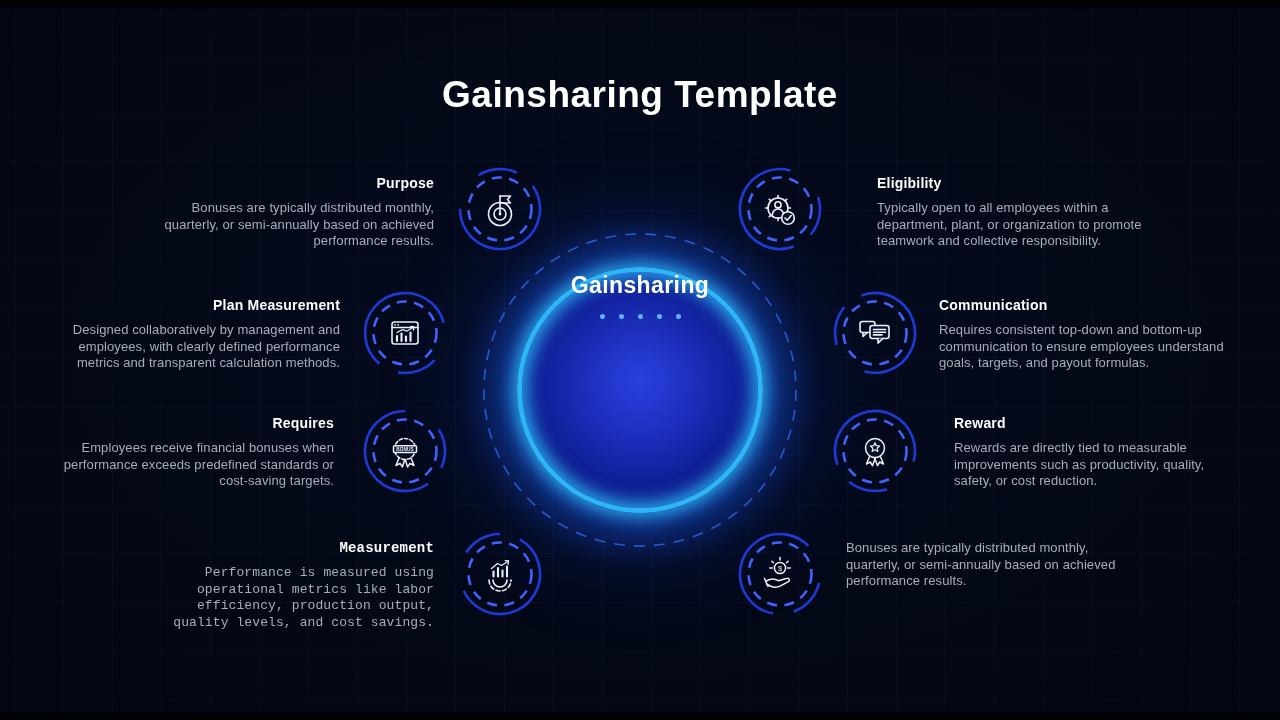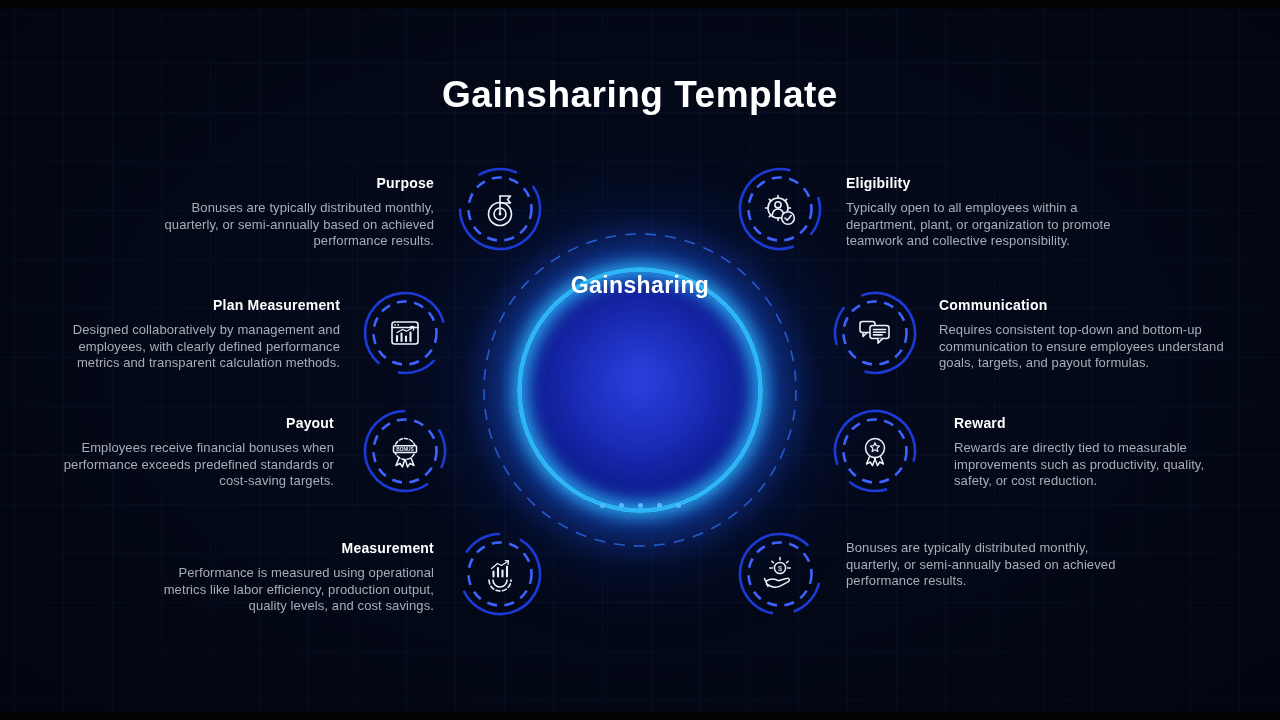--- a/index.html
+++ b/index.html
@@ -37,21 +37,21 @@
     position:absolute;left:517px;top:267px;width:246px;height:246px;border-radius:50%;
     box-sizing:border-box;
     background:radial-gradient(circle at 50% 44%, #2a41dd 0%, #1e30c4 42%, #1425a8 70%, #0d1b92 100%);
     border:5px solid #2db5f6;
     box-shadow:
       0 0 16px 4px rgba(45,181,246,.85),
       0 0 45px 16px rgba(30,100,235,.50),
       0 0 95px 42px rgba(20,60,200,.30),
       inset 0 0 16px 6px rgba(45,181,246,.85),
       inset 0 0 70px 34px rgba(8,18,110,.55);
-    display:flex;flex-direction:column;align-items:center;justify-content:space-between;
+    display:flex;flex-direction:column;align-items:center;justify-content:flex-start;
   }
   .center-label{font-size:23px;font-weight:600;color:#fff;letter-spacing:.4px;}
   .center-dots{margin-top:15px;display:flex;gap:14px;}
   .center-dots .dot{width:5px;height:5px;border-radius:50%;background:#56b8ff;display:block;}
   
   .item{position:absolute;}
   .item .item-title{font-size:14px;font-weight:700;color:#fff;letter-spacing:.2px;margin-bottom:9px;}
   .item .item-desc{font-size:13px;color:#a8adb9;line-height:1.27;letter-spacing:.1px;}
   .item.left{text-align:right;}
   .item.right{text-align:left;}
@@ -85,28 +85,28 @@
 
   <div class="item left" style="right:846px;top:175px;width:280px;">
     <div class="item-title">Purpose</div>
     <div class="item-desc">Bonuses are typically distributed monthly, quarterly, or semi-annually based on achieved performance results.</div>
   </div>
   <div class="item left" style="right:940px;top:297px;width:290px;">
     <div class="item-title">Plan Measurement</div>
     <div class="item-desc">Designed collaboratively by management and employees, with clearly defined performance metrics and transparent calculation methods.</div>
   </div>
   <div class="item left" style="right:946px;top:415px;width:290px;">
-    <div class="item-title">Payout</div>
+    <div class="item-title">Requires</div>
     <div class="item-desc">Employees receive financial bonuses when performance exceeds predefined standards or cost-saving targets.</div>
   </div>
-  <div class="item left" style="right:846px;top:540px;width:290px;">
+  <div class="item left" style="right:846px;top:540px;width:290px;font-family:Liberation Mono, monospace;">
     <div class="item-title">Measurement</div>
     <div class="item-desc">Performance is measured using operational metrics like labor efficiency, production output, quality levels, and cost savings.</div>
   </div>
-  <div class="item right" style="left:846px;top:175px;width:280px;">
+  <div class="item right" style="left:877px;top:175px;width:280px;">
     <div class="item-title">Eligibility</div>
     <div class="item-desc">Typically open to all employees within a department, plant, or organization to promote teamwork and collective responsibility.</div>
   </div>
   <div class="item right" style="left:939px;top:297px;width:300px;">
     <div class="item-title">Communication</div>
     <div class="item-desc">Requires consistent top-down and bottom-up communication to ensure employees understand goals, targets, and payout formulas.</div>
   </div>
   <div class="item right" style="left:914px;top:415px;width:265px;margin-left:40px;">
     <div class="item-title">Reward</div>
     <div class="item-desc">Rewards are directly tied to measurable improvements such as productivity, quality, safety, or cost reduction.</div>

